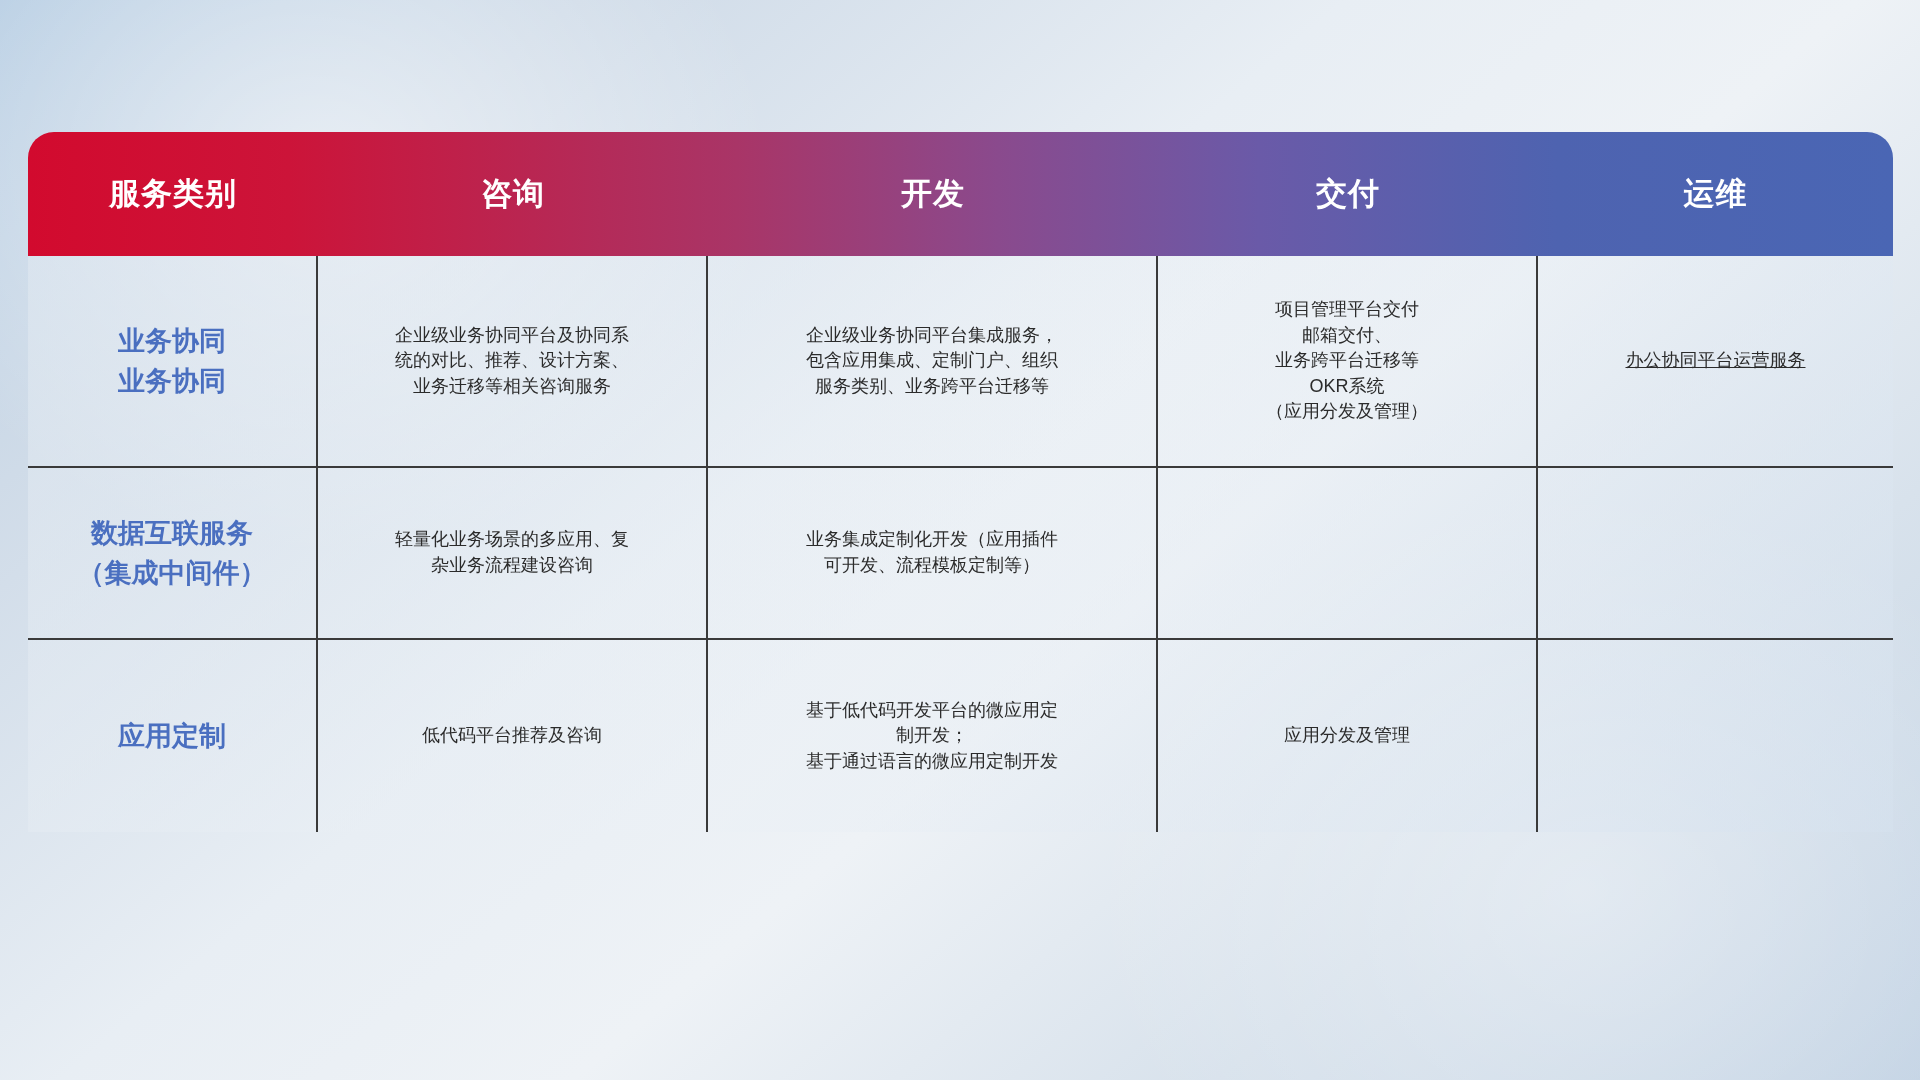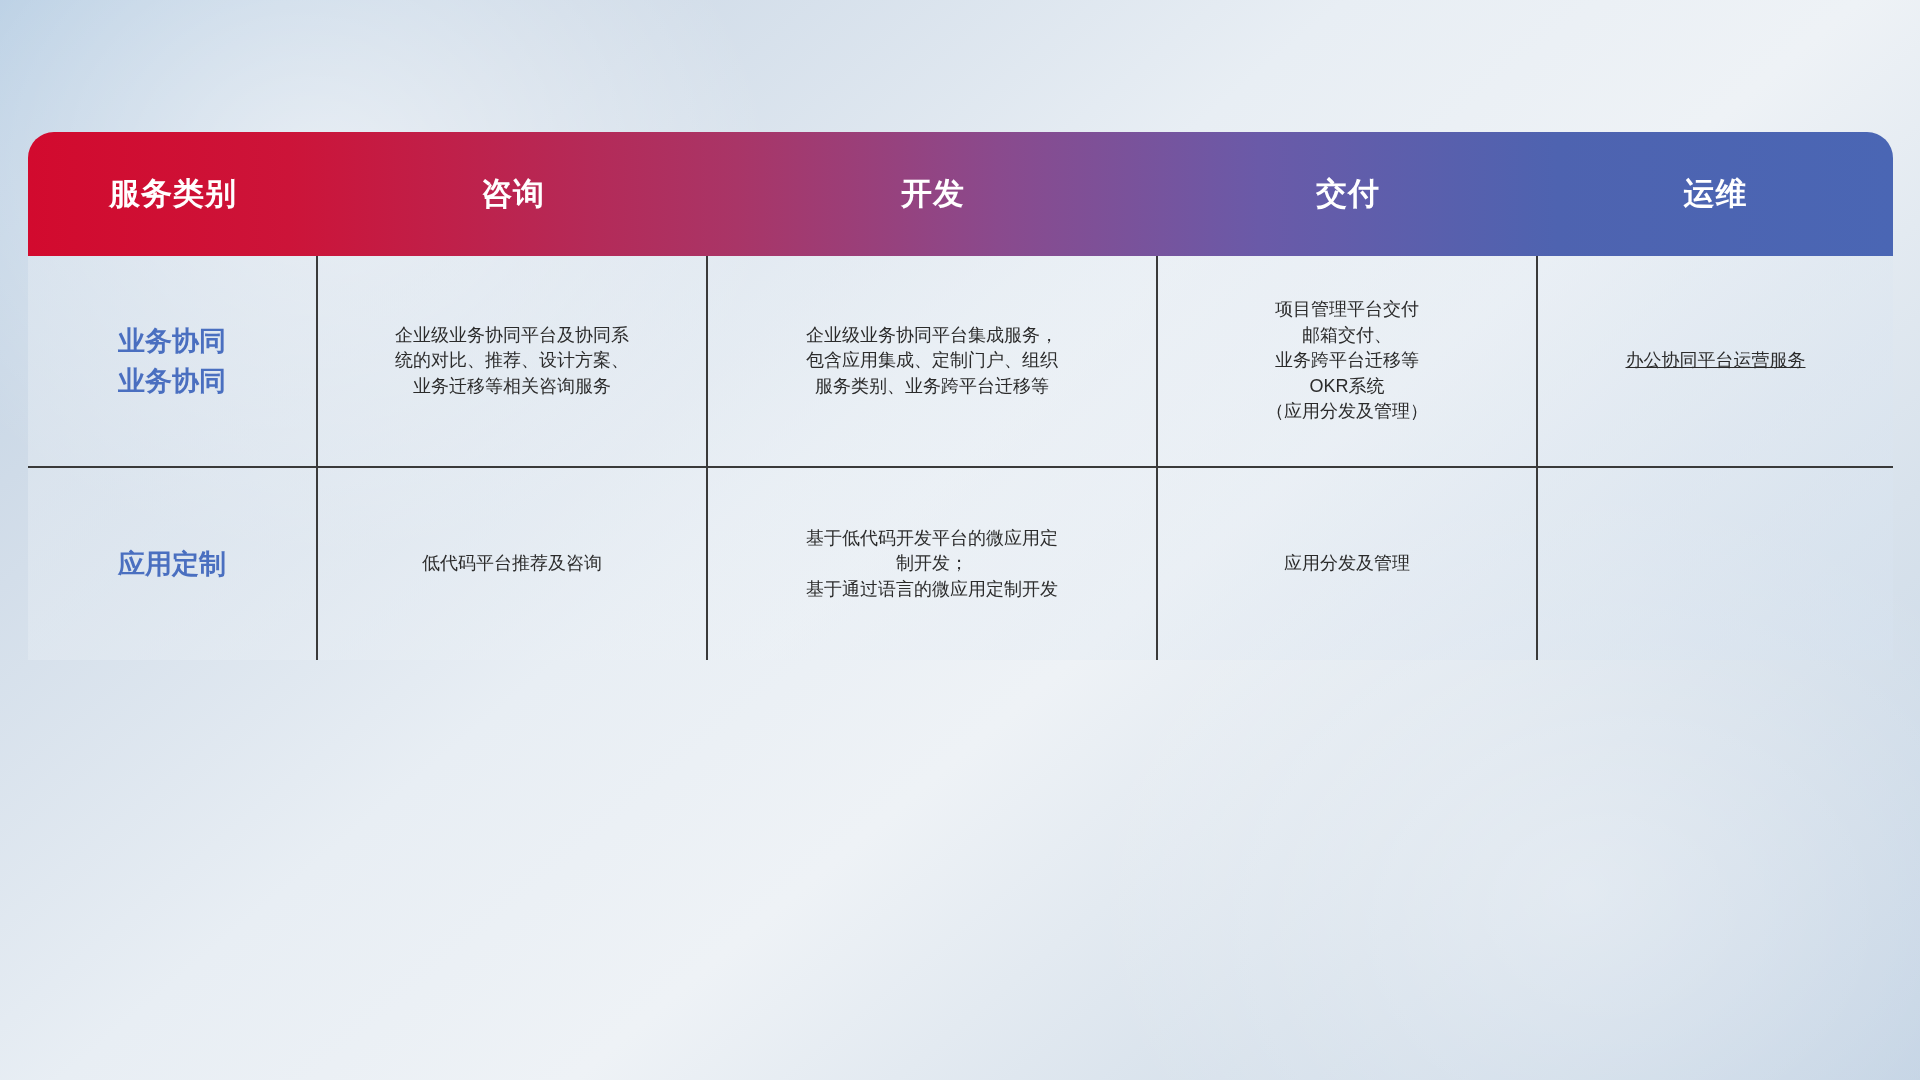--- a/index.html
+++ b/index.html
@@ -150,20 +150,36 @@
           <span>邮箱交付、</span>
           <span>业务跨平台迁移等</span>
           <span>OKR系统</span>
           <span>（应用分发及管理）</span>
         </td>
         <td class="cell-lines">
           <span>办公协同平台运营服务</span>
         </td>
       </tr>
 
+      <tr class="row-2">
+        <td class="cat cell-lines">
+          <span>数据互联服务</span>
+          <span>（集成中间件）</span>
+        </td>
+        <td class="cell-lines">
+          <span>轻量化业务场景的多应用、复</span>
+          <span>杂业务流程建设咨询</span>
+        </td>
+        <td class="cell-lines">
+          <span>业务集成定制化开发（应用插件</span>
+          <span>可开发、流程模板定制等）</span>
+        </td>
+        <td class="cell-lines"></td>
+        <td class="cell-lines"></td>
+      </tr>
 
       <tr class="row-3">
         <td class="cat cell-lines">
           <span>应用定制</span>
         </td>
         <td class="cell-lines">
           <span>低代码平台推荐及咨询</span>
         </td>
         <td class="cell-lines">
           <span>基于低代码开发平台的微应用定</span>

